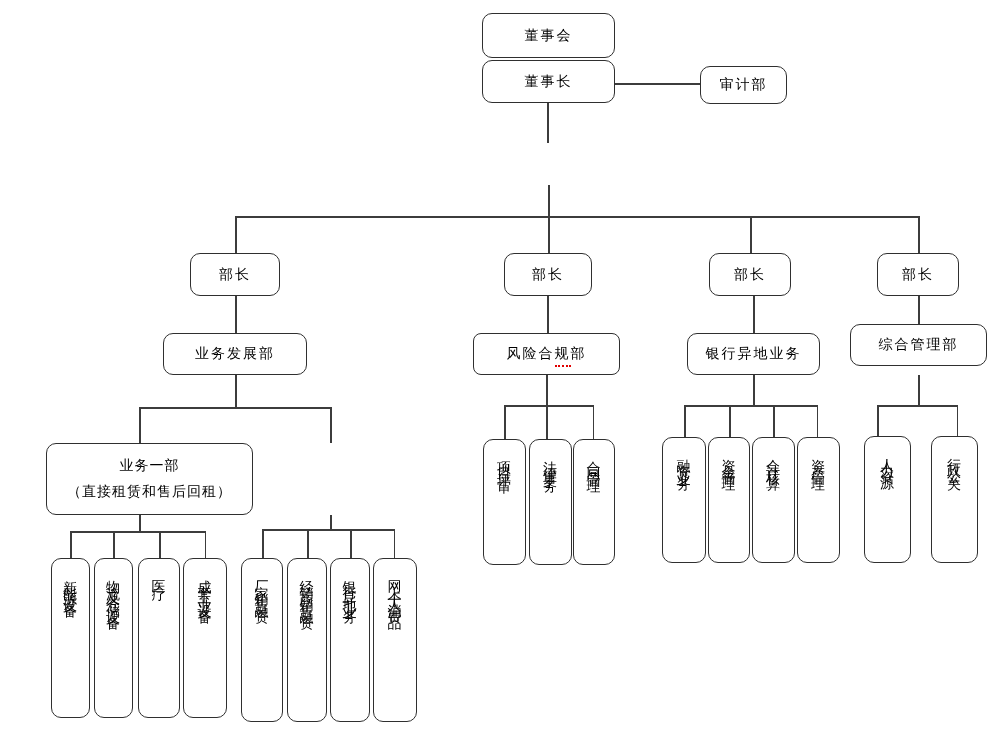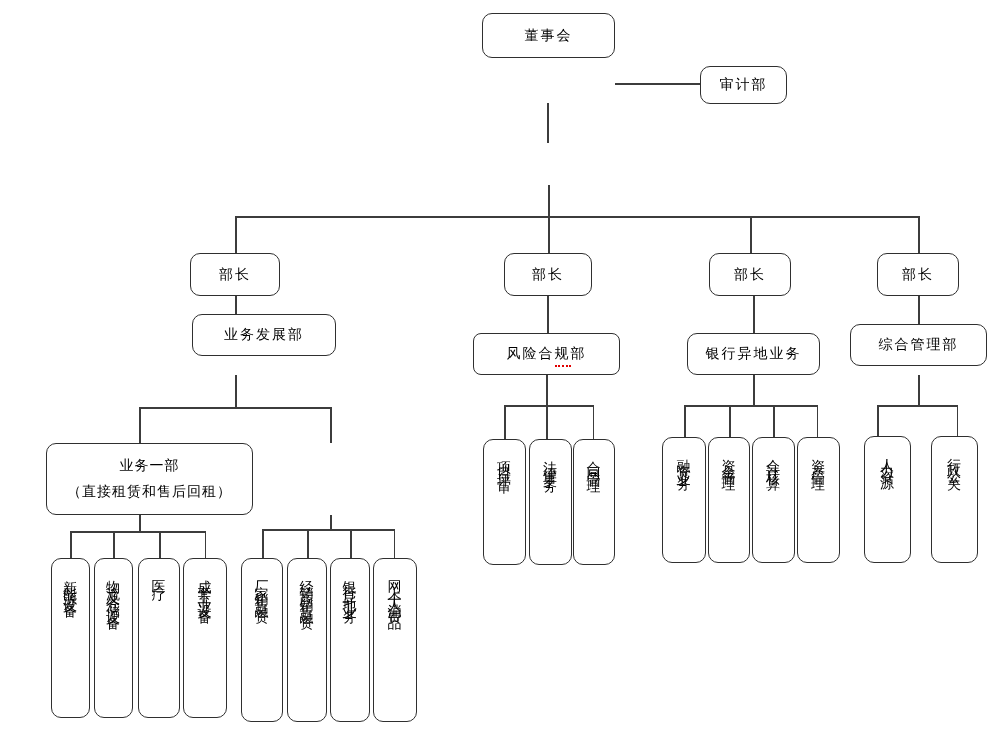--- a/index.html
+++ b/index.html
@@ -84,38 +84,41 @@
   <div class="vl" style="left:816.5px; top:405px; height:32px;"></div>
 
   <div class="vl" style="left:918px; top:375px; height:30px;"></div>
   <div class="hl" style="left:877px; top:405px; width:81px;"></div>
   <div class="vl" style="left:877px; top:405px; height:31px;"></div>
   <div class="vl" style="left:956.5px; top:405px; height:31px;"></div>
 
   <div class="box" style="left:482px; top:13px; width:133px; height:45px;">
     <span class="t">董事会</span>
   </div>
+  <div class="box" style="left:482px; top:60px; width:133px; height:43px;">
+    <span class="t">董事长</span>
+  </div>
   <div class="box" style="left:700px; top:66px; width:87px; height:38px;">
     <span class="t">审计部</span>
   </div>
 
   <div class="box" style="left:190px; top:253px; width:90px; height:43px;">
     <span class="t">部长</span>
   </div>
   <div class="box" style="left:504px; top:253px; width:88px; height:43px;">
     <span class="t">部长</span>
   </div>
   <div class="box" style="left:709px; top:253px; width:82px; height:43px;">
     <span class="t">部长</span>
   </div>
   <div class="box" style="left:877px; top:253px; width:82px; height:43px;">
     <span class="t">部长</span>
   </div>
 
-  <div class="box" style="left:163px; top:314px; width:144px; height:42px;margin-left:29px;">
+  <div class="box" style="left:163px; top:333px; width:144px; height:42px;">
     <span class="t">业务发展部</span>
   </div>
   <div class="box" style="left:473px; top:333px; width:147px; height:42px;border-radius:8px;">
     <span class="t">风险合规部</span>
     <span class="squiggle"></span>
   </div>
   <div class="box" style="left:687px; top:333px; width:133px; height:42px;">
     <span class="t">银行异地业务</span>
   </div>
   <div class="box" style="left:850px; top:324px; width:137px; height:42px;">

